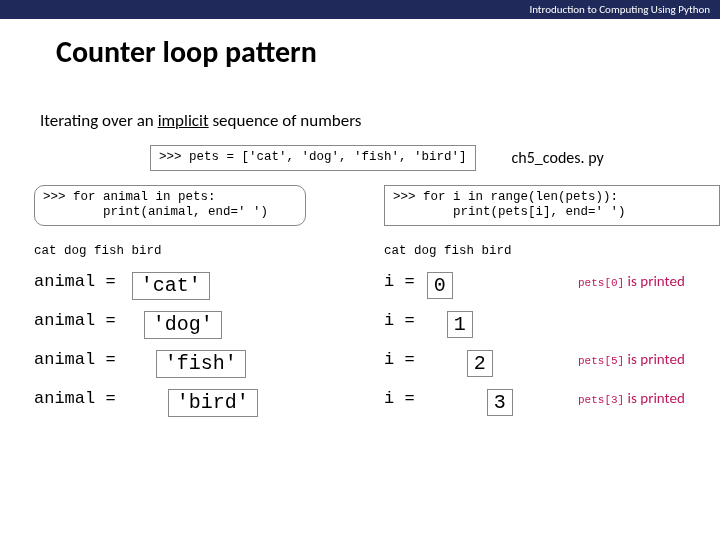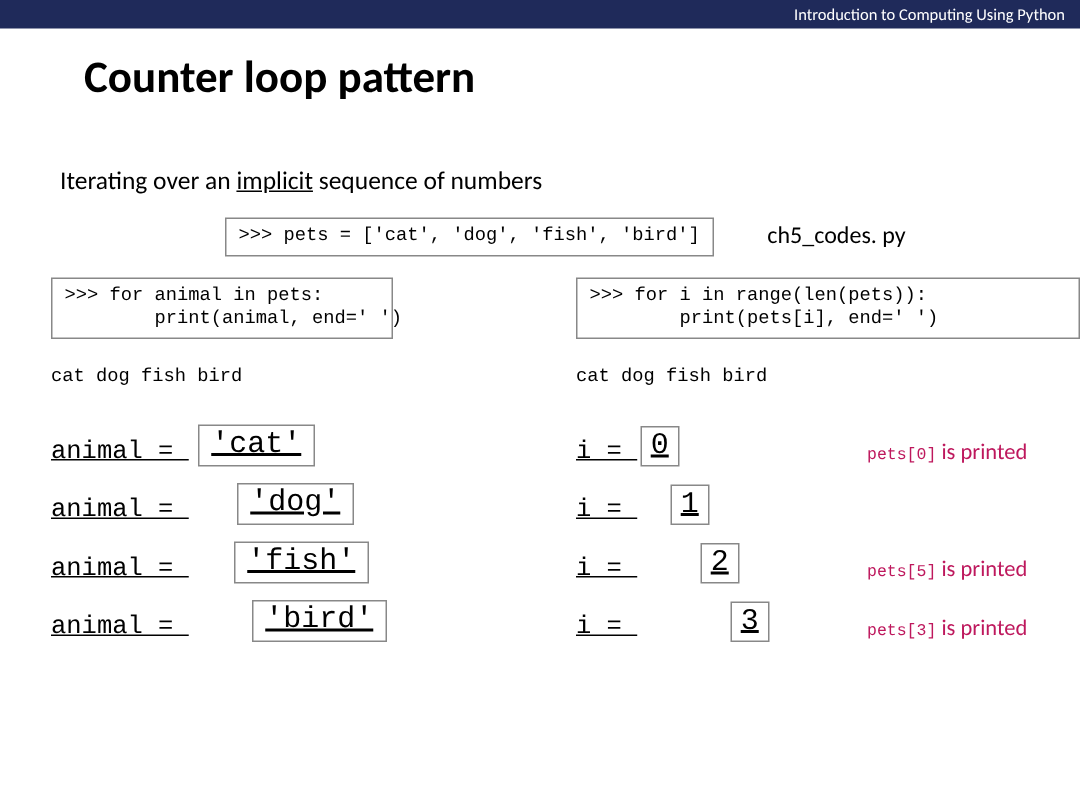--- a/index.html
+++ b/index.html
@@ -50,35 +50,34 @@
     font-size: 16px;
     margin-left: 36px;
     color: #000;
   }
   .twocol {
     display: flex;
     margin: 14px 0 0 0;
   }
   .leftcol { width: 350px; margin-left: 34px; }
   .rightcol { width: 320px; }
-  .leftcol .codebox { width: 228px; }
+  .leftcol .codebox { width: 272px; border-radius: 10px; }
   .rightcol .codebox { width: 336px; }
   .output {
     font-family: "Courier New", monospace;
     font-size: 12.5px;
     margin-top: 18px;
     margin-bottom: 14px;
   }
   .steprow {
     height: 39px;
     display: flex;
-    align-items: flex-end;
+    align-items: flex-start;
     font-family: "Courier New", monospace;
     font-size: 17px;
-    text-decoration: underline;
   }
   .steplabel { white-space: pre; }
   .valbox {
     font-family: "Courier New", monospace;
     font-size: 20px;
     border: 1px solid #888;
     padding: 1px 8px 2px 8px;
     white-space: pre;
     background: #fff;
   }
@@ -88,21 +87,21 @@
     font-size: 15px;
     color: #be185d;
     position: absolute;
     left: 578px;
   }
   .printed code {
     font-family: "Courier New", monospace;
     font-size: 11px;
   }
   .rowpad0 .valbox { margin-left: 6px; }
-  .rowpad1 .valbox { margin-left: 32px; }
+  .rowpad1 .valbox { margin-left: 18px; }
   .rowpad2 .valbox { margin-left: 30px; }
   .rowpad3 .valbox { margin-left: 42px; }
   .rightcol .steprow .valbox { margin-left: 0; }
   .rightcol .rowpad0 .valbox { margin-left: 2px; }
   .rightcol .rowpad1 .valbox { margin-left: 22px; }
   .rightcol .rowpad2 .valbox { margin-left: 42px; }
   .rightcol .rowpad3 .valbox { margin-left: 62px; }
 </style>
 </head>
 <body>

